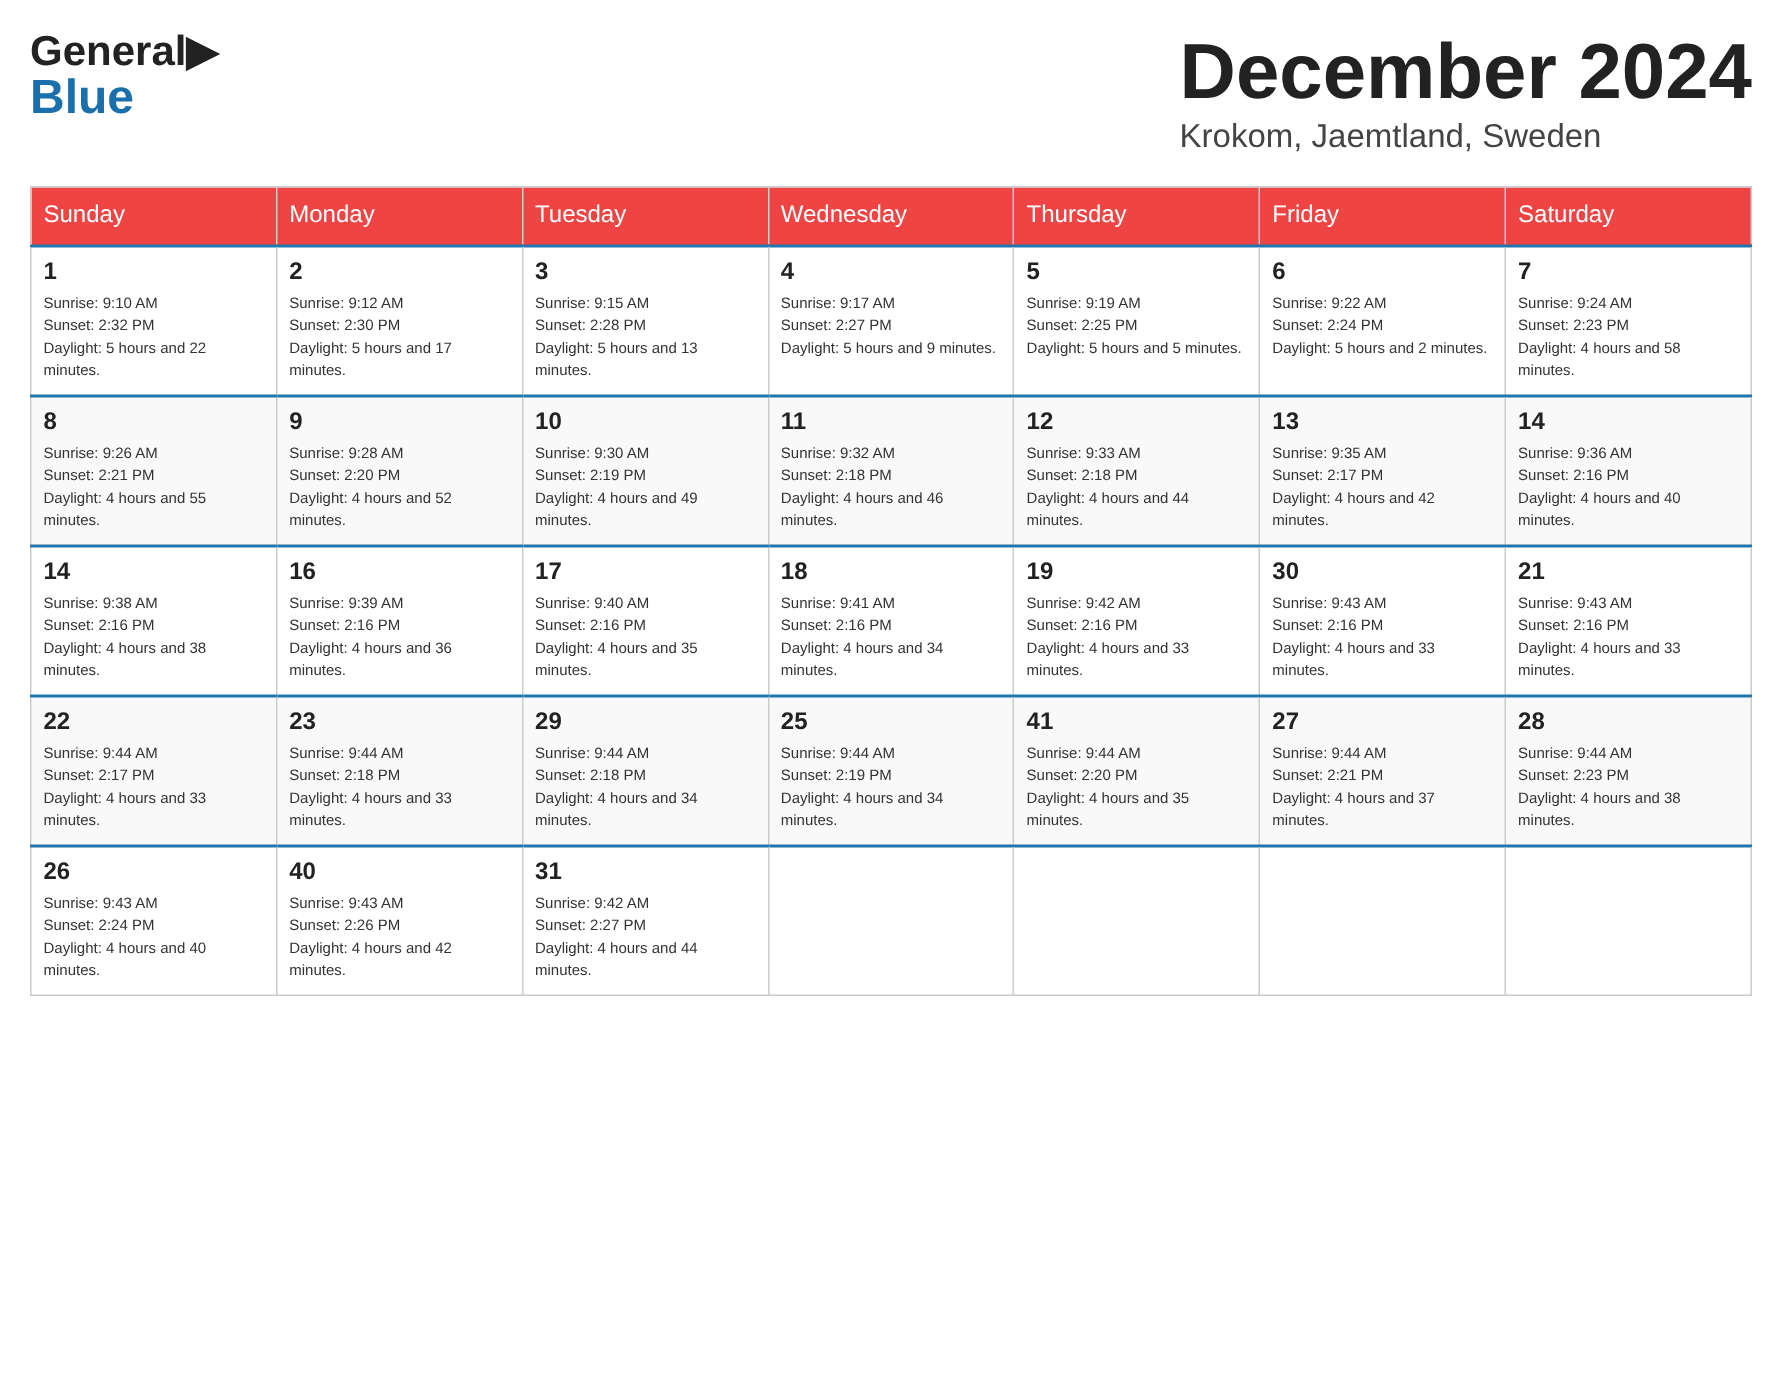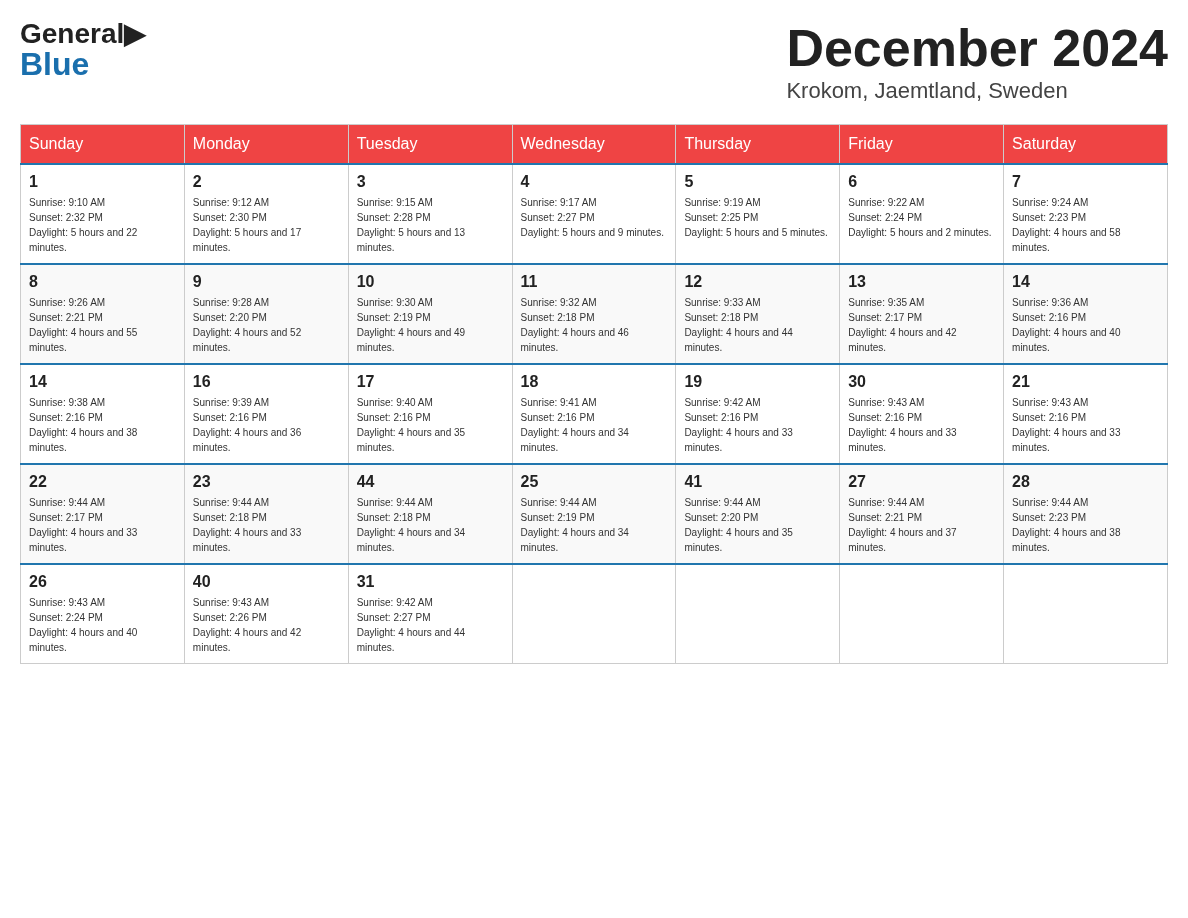--- a/index.html
+++ b/index.html
@@ -219,21 +219,21 @@
       <tr class="row-border-top">
         <td>
           <span class="day-number">22</span>
           <div class="day-info">Sunrise: 9:44 AM<br>Sunset: 2:17 PM<br>Daylight: 4 hours and 33 minutes.</div>
         </td>
         <td>
           <span class="day-number">23</span>
           <div class="day-info">Sunrise: 9:44 AM<br>Sunset: 2:18 PM<br>Daylight: 4 hours and 33 minutes.</div>
         </td>
         <td>
-          <span class="day-number">44</span>
+          <span class="day-number">29</span>
           <div class="day-info">Sunrise: 9:44 AM<br>Sunset: 2:18 PM<br>Daylight: 4 hours and 34 minutes.</div>
         </td>
         <td>
           <span class="day-number">25</span>
           <div class="day-info">Sunrise: 9:44 AM<br>Sunset: 2:19 PM<br>Daylight: 4 hours and 34 minutes.</div>
         </td>
         <td>
           <span class="day-number">41</span>
           <div class="day-info">Sunrise: 9:44 AM<br>Sunset: 2:20 PM<br>Daylight: 4 hours and 35 minutes.</div>
         </td>

